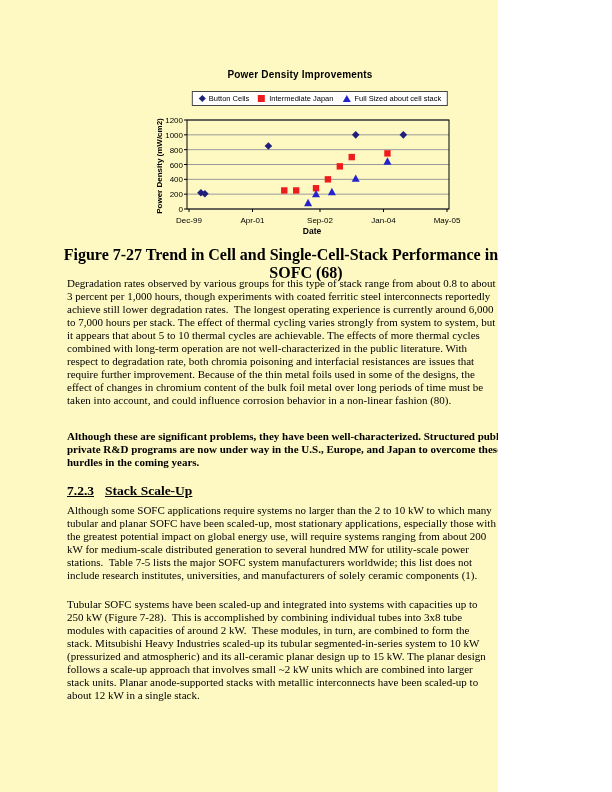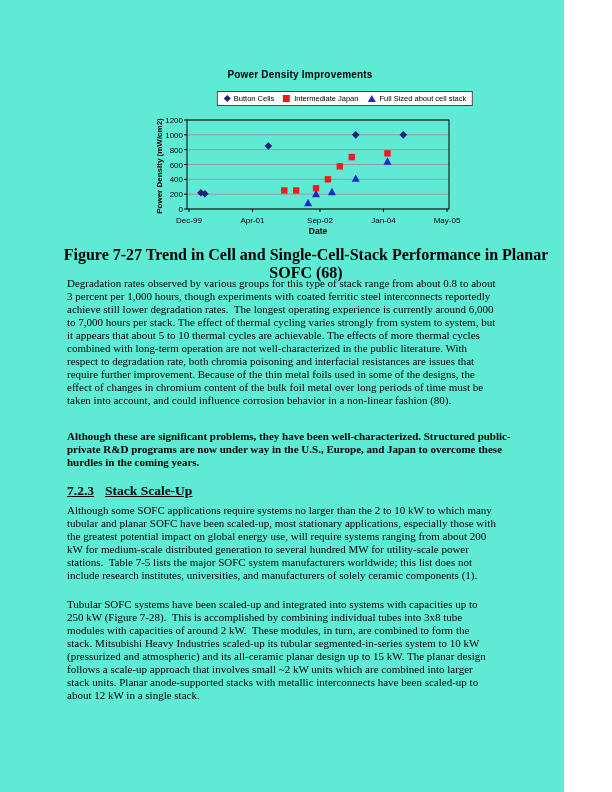--- a/index.html
+++ b/index.html
@@ -1,35 +1,35 @@
 <!DOCTYPE html>
 <html><head>
 <meta charset="utf-8">
 <style>
   html,body{margin:0;padding:0;background:#fff;}
-  .page{position:relative;width:536px;height:792px;background:#5eead4;overflow:hidden;
-        font-family:"Liberation Serif",serif;color:#000;padding-left:28px;}
+  .page{position:relative;width:498px;height:792px;background:#fef9c3;overflow:hidden;
+        font-family:"Liberation Serif",serif;color:#000;}
   
   .chart-wrap{position:absolute;left:146px;top:66px;width:336px;height:178px;
               font-family:"Liberation Sans",sans-serif;}
   .chart-title{position:absolute;left:0;top:3px;width:308px;text-align:center;
                font-size:10px;font-weight:bold;letter-spacing:.2px;}
   .legend{position:absolute;left:174px;top:25px;transform:translateX(-50%);
           display:inline-flex;align-items:center;gap:9px;border:1px solid #444;
-          padding:2px 6px;white-space:nowrap;background:#fff;margin-left:25px;}
+          padding:2px 6px;white-space:nowrap;background:#fff;}
   .leg-item{display:inline-flex;align-items:center;font-size:7.5px;}
   .m-diamond{width:5px;height:5px;transform:rotate(45deg);display:inline-block;margin:0 4px 0 1px;}
   .m-square{width:7px;height:7px;display:inline-block;margin-right:4px;}
   .m-triangle{width:0;height:0;border-left:4px solid transparent;border-right:4px solid transparent;
               border-bottom:7px solid #00c;display:inline-block;margin-right:4px;}
   #plot-svg{position:absolute;left:0;top:0;}
   #plot-svg text.tick{font:8px "Liberation Sans",sans-serif;fill:#000;}
   .y-title{position:absolute;left:13px;top:100px;transform:translate(-50%,-50%) rotate(-90deg);
            font-size:8px;font-weight:bold;white-space:nowrap;}
-  .x-title{position:absolute;left:41px;top:160px;width:262px;text-align:center;
+  .x-title{position:absolute;left:35px;top:160px;width:262px;text-align:center;
            font-size:8.5px;font-weight:bold;}
   
   .caption{position:absolute;left:62px;top:246px;width:488px;text-align:center;
            font-size:16px;font-weight:bold;}
   .para{position:absolute;left:67px;width:486px;font-size:11px;line-height:13px;
         white-space:pre;}
   .p1{top:277px;}
   .p2{top:430px;font-weight:bold;}
   .heading{position:absolute;left:67px;top:483px;font-size:13.5px;font-weight:bold;text-decoration:underline;}
   .heading .sec-num{margin-right:11px;}

